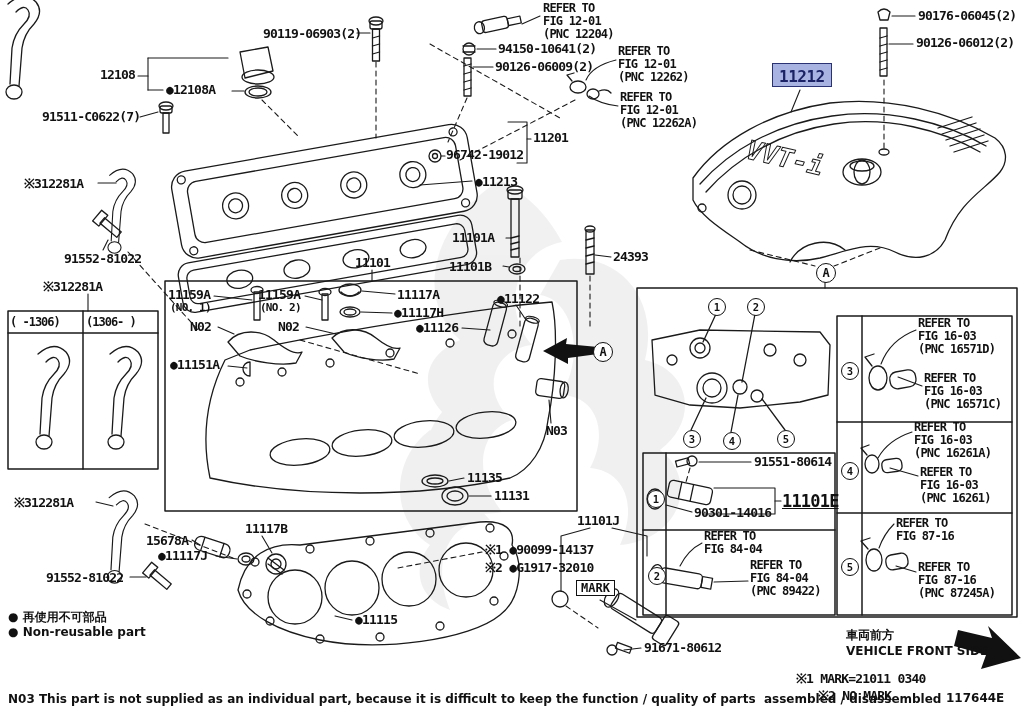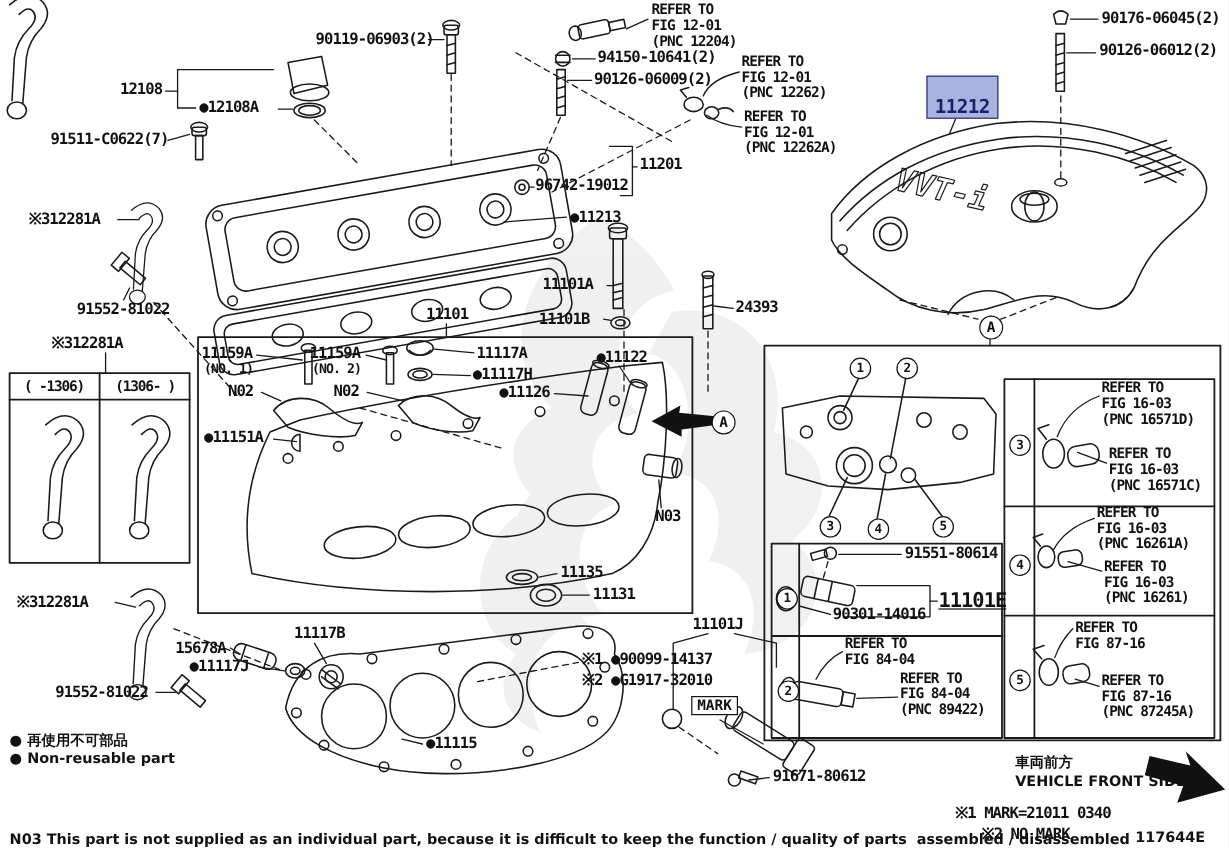--- a/index.html
+++ b/index.html
@@ -8,30 +8,30 @@
   html,body{margin:0;padding:0;background:#e8e8e8;}
   #stage{position:relative;width:1024px;height:707px;background:#ffffff;overflow:hidden;
          font-family:"DejaVu Sans Mono","Liberation Mono",monospace;color:#111;}
   svg{position:absolute;left:0;top:0;}
   .lbl{position:absolute;font-weight:bold;font-size:13px;letter-spacing:-0.8px;
        line-height:1.08;white-space:pre-line;color:#111;}
   .sm{font-size:11px;}
   .ref{font-size:12px;letter-spacing:-0.8px;}
   .big{font-size:17px;text-decoration:underline;}
   .hl{background:var(--hl-bg);color:var(--hl-text);border:1.5px solid var(--hl-border);
-      padding:16px 6px 1px 6px;font-size:16px;letter-spacing:-0.5px;}
+      padding:4px 6px 1px 6px;font-size:16px;letter-spacing:-0.5px;}
   .circ{position:absolute;width:16px;height:16px;border:1.6px solid #111;border-radius:50%;
         background:#fff;display:flex;align-items:center;justify-content:center;
         font-size:10.5px;font-weight:bold;letter-spacing:0;}
   .circA{width:18px;height:18px;font-size:12px;}
   .markbox{position:absolute;border:1.6px solid #111;background:#fff;padding:0 4px;
            font-size:12px;font-weight:bold;letter-spacing:0;}
   .note{position:absolute;font-family:"DejaVu Sans","Liberation Sans",sans-serif;
         font-size:12px;font-weight:bold;color:#111;white-space:pre;}
-  .cell{position:absolute;width:70px;text-align:center;font-size:12px;font-weight:bold;letter-spacing:-1px;}
+  .cell{position:absolute;width:70px;font-size:12px;font-weight:bold;letter-spacing:-1px;}
 </style>
 </head>
 <body>
 
 <div id="stage">
 
 <svg width="1024" height="707" viewBox="0 0 1024 707">
 
   <g fill="#000" opacity="0.055" stroke="none">
     <path d="M500,180 C430,225 415,300 460,340 C425,355 418,385 442,412 C402,462 438,525 502,512 C470,470 482,430 512,420 C480,392 492,350 532,345 C502,312 512,252 562,242 C545,210 522,192 500,180 Z"></path>

